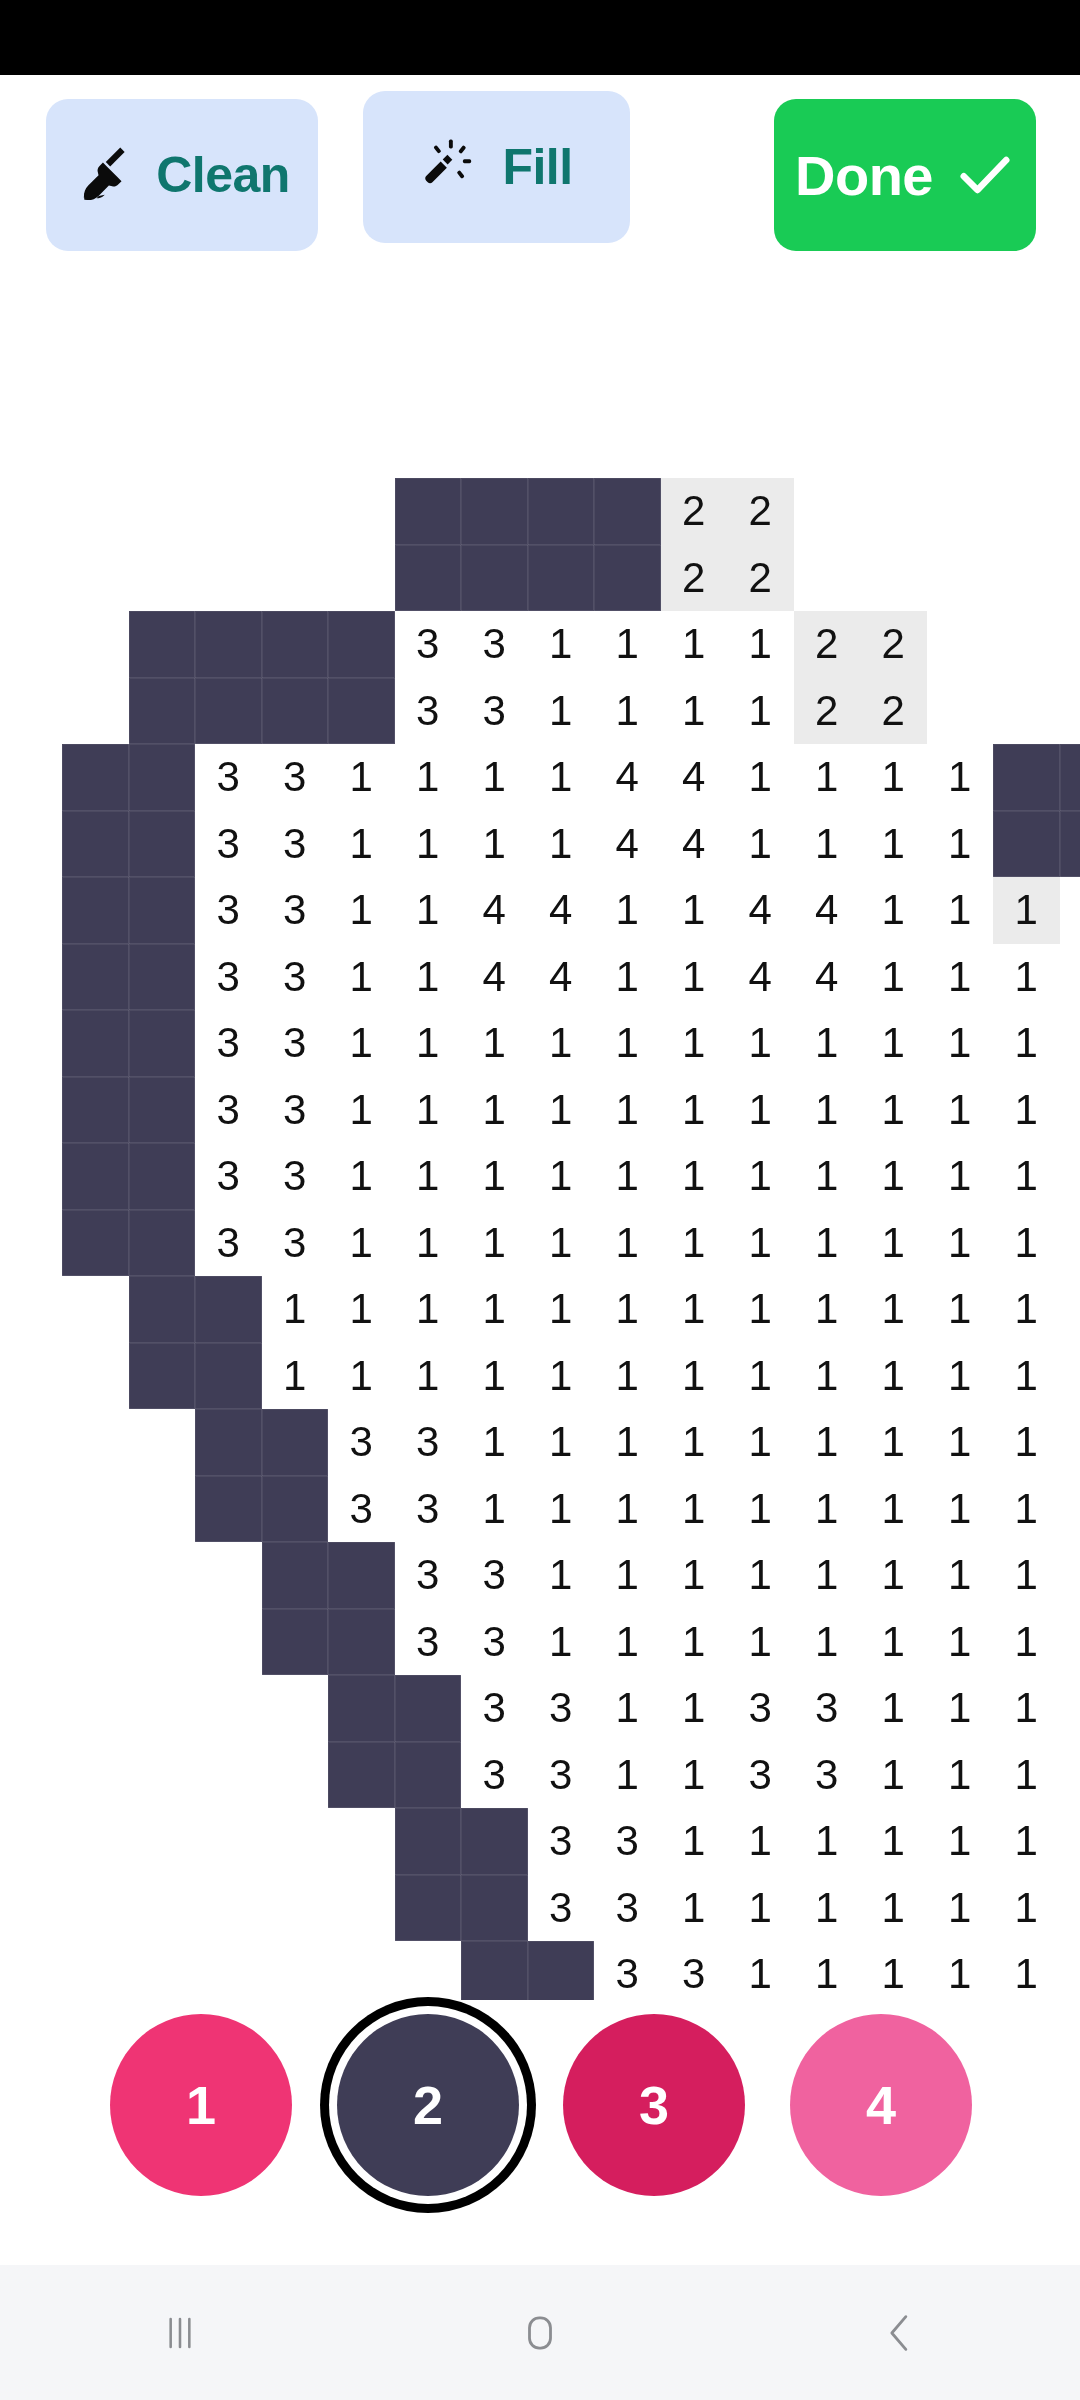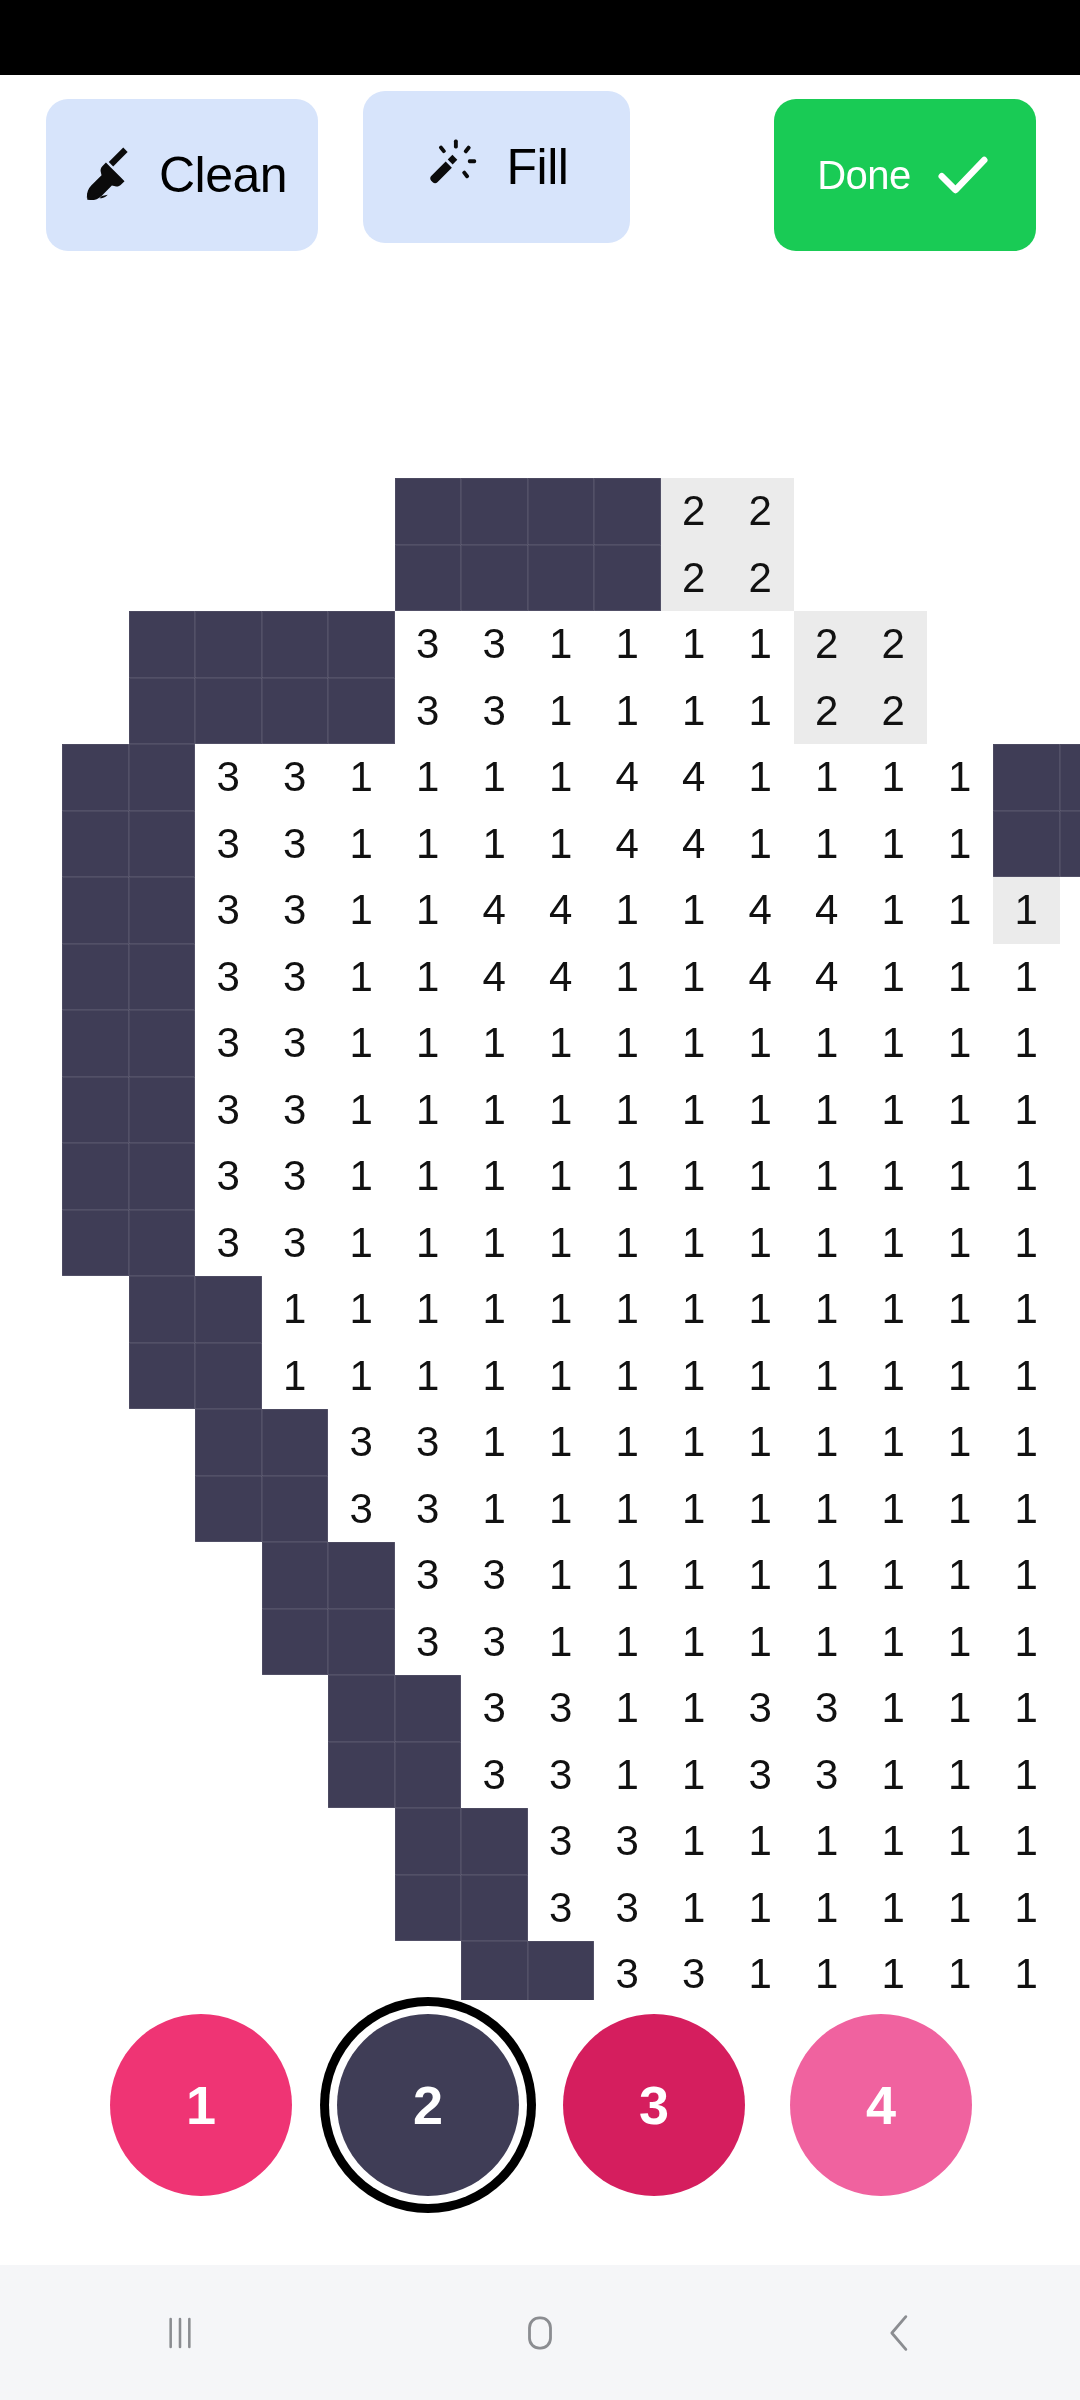--- a/index.html
+++ b/index.html
@@ -28,36 +28,36 @@
     height: 152px;
     background: #d7e4fb;
     border-radius: 22px;
     display: flex; align-items: center; justify-content: center;
     gap: 20px;
   }
   #btn-clean { left: 46px; top: 24px; width: 272px; }
   #btn-fill  { left: 363px; top: 16px; width: 267px; }
   .tool-label {
     font-size: 50px;
-    font-weight: 400;
-    color: #000000;
+    font-weight: 700;
+    color: #0f766e;
     letter-spacing: -0.5px;
   }
   .tool-icon { width: 62px; height: 62px; display:block; }
 
   #btn-done {
     position: absolute; left: 774px; top: 24px;
     width: 262px; height: 152px;
     background: #19cb55;
     border-radius: 22px;
     display: flex; align-items: center; justify-content: center;
     gap: 22px;
   }
   #btn-done .done-label {
-    font-size: 40px; font-weight: 400; color: #ffffff;
+    font-size: 56px; font-weight: 700; color: #ffffff;
     letter-spacing: -0.5px;
   }
   .check-icon { width: 60px; height: 60px; display:block; }
 
   
   #grid-wrap {
     position: absolute;
     left: 0; top: 440px;
     width: 1080px; height: 1560px;
     overflow: hidden;

